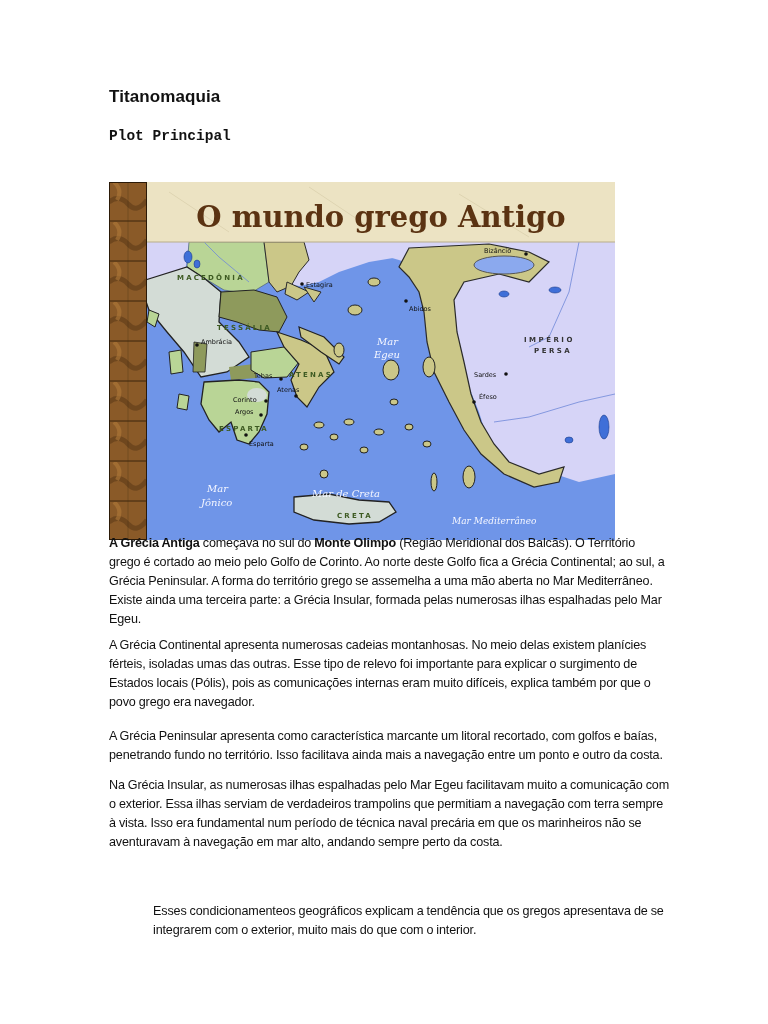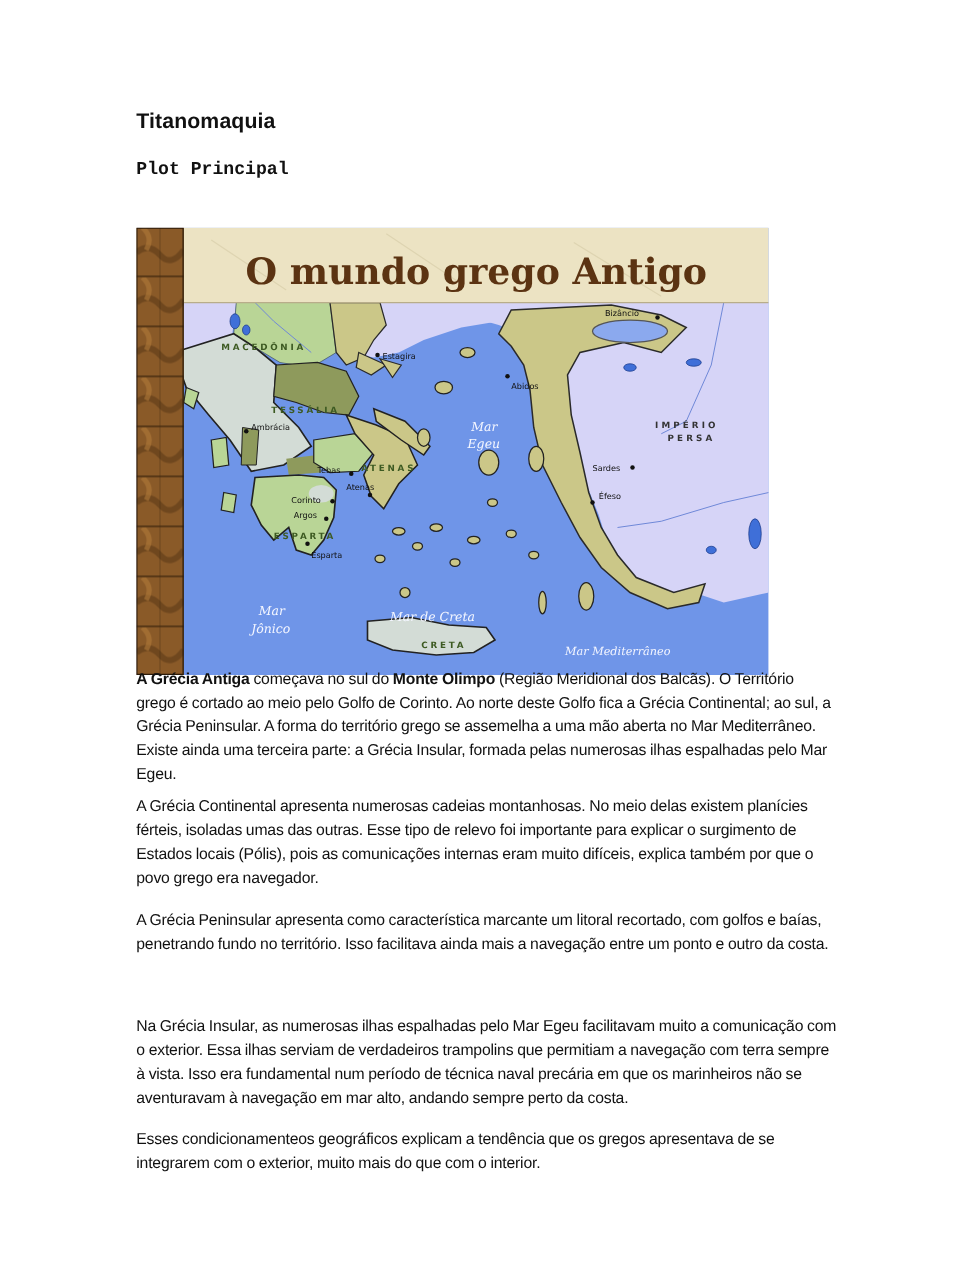--- a/index.html
+++ b/index.html
@@ -49,22 +49,22 @@
       width: 560px;
       font-size: 12.6px;
       line-height: 19px;
       letter-spacing: -0.15px;
       word-spacing: -0.3px;
     }
     .body-text b { font-weight: bold; }
     .p1 { top: 534px; }
     .p2 { top: 636px; }
     .p3 { top: 727px; }
-    .p4 { top: 812px; }
-    .p5 { top: 902px; }
+    .p4 { top: 776px; }
+    .p5 { top: 902px; margin-left: 44px; }
   </style>
 </head>
 <body>
 
 <div class="page">
 
   <div class="doc-title">Titanomaquia</div>
   <div class="doc-subtitle">Plot Principal</div>
 
   <div class="map">

